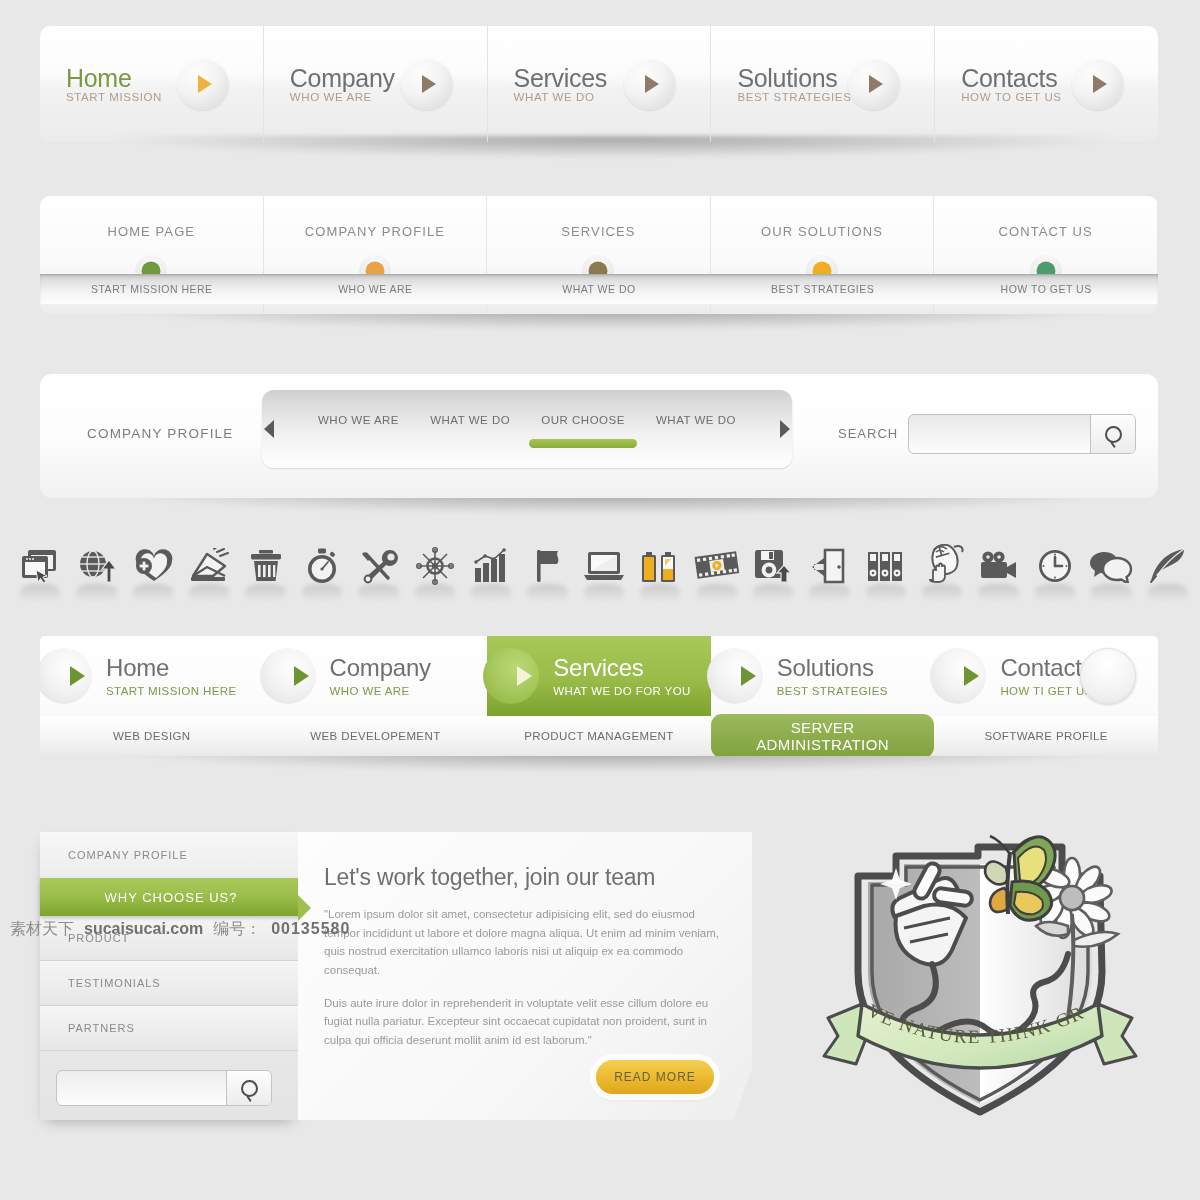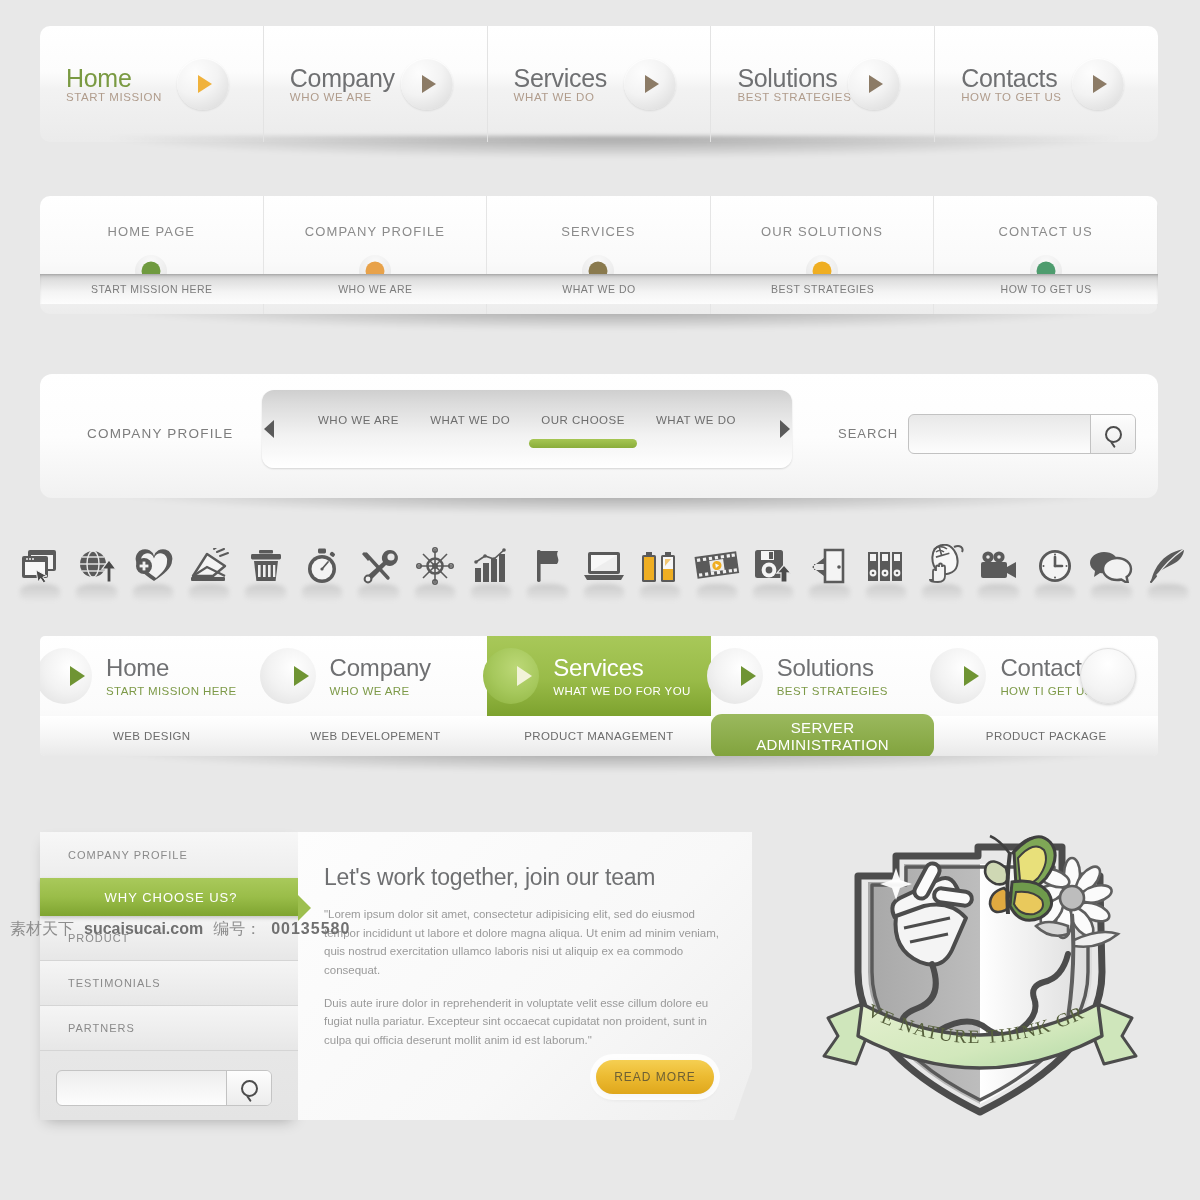--- a/index.html
+++ b/index.html
@@ -618,21 +618,21 @@
             <div class="sub">HOW TI GET US</div>
           </div>
           <div class="knob"></div>
         </div>
       </div>
       <div class="sublist">
         <div class="s">WEB DESIGN</div>
         <div class="s">WEB DEVELOPEMENT</div>
         <div class="s">PRODUCT MANAGEMENT</div>
         <div class="s pill"><span>SERVER ADMINISTRATION</span></div>
-        <div class="s">PRODUCT PACKAGE</div>
+        <div class="s">SOFTWARE PROFILE</div>
       </div>
     </div>
   </div>
 
   <div id="panel">
     <div id="sidecol">
       <div class="it first">COMPANY PROFILE</div>
       <div class="act">WHY CHOOSE US?</div>
       <div class="it">PRODUCT</div>
       <div class="it">TESTIMONIALS</div>

